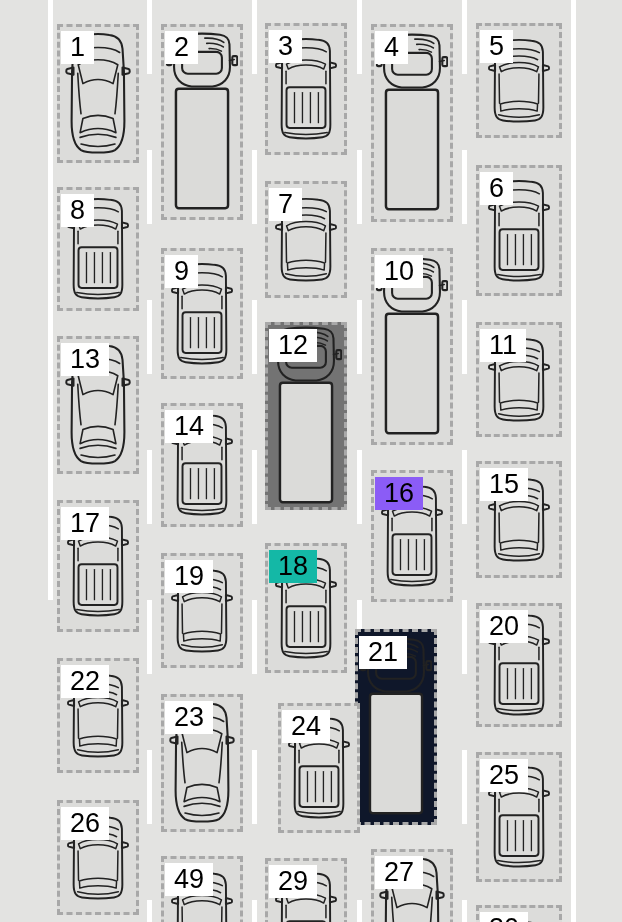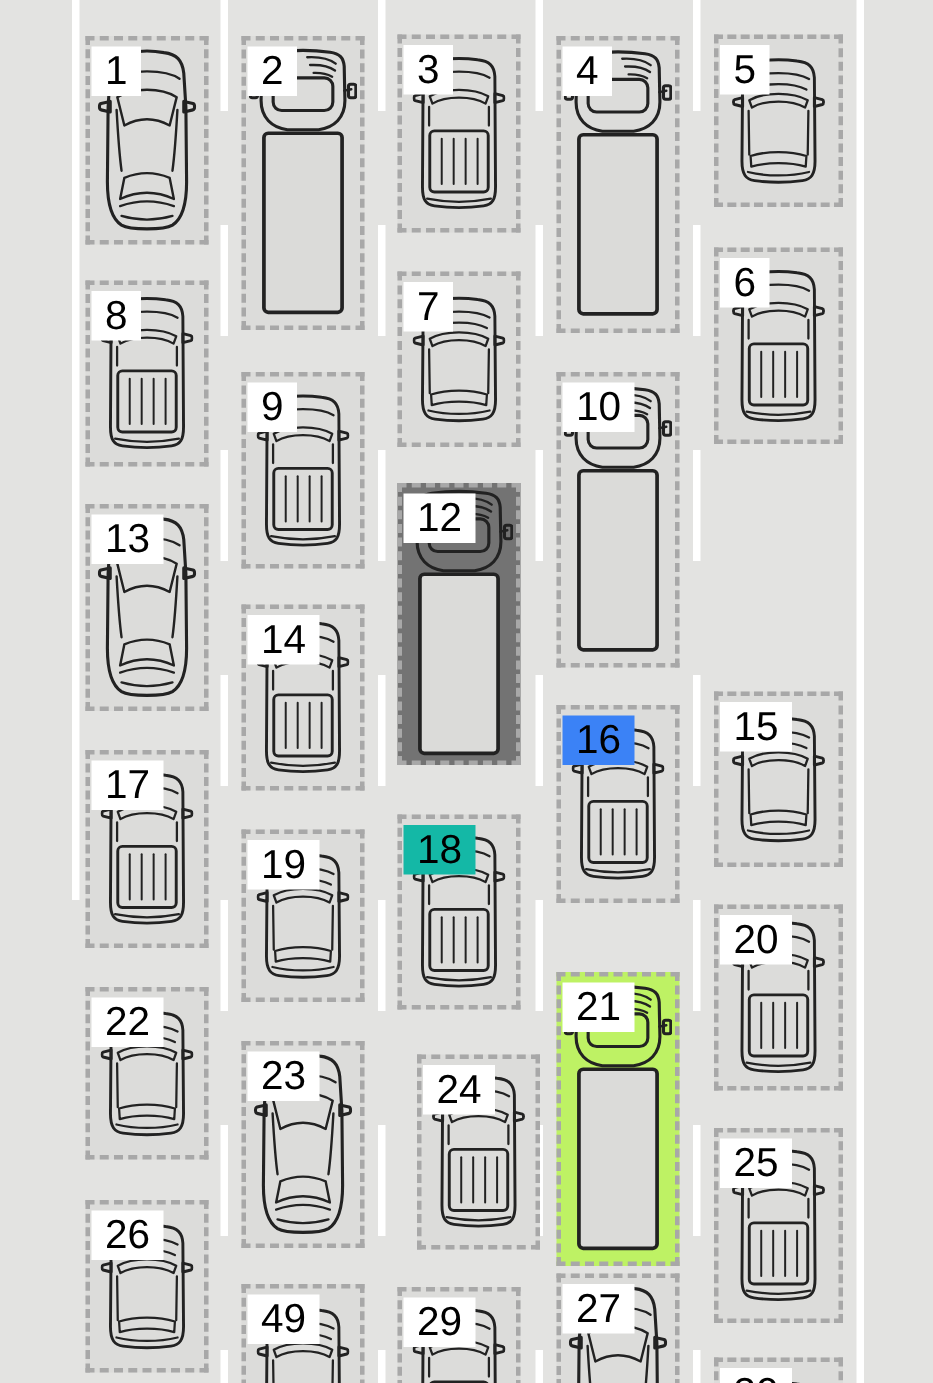--- a/index.html
+++ b/index.html
@@ -187,20 +187,26 @@
       </svg>
   </div>
 
   <div class="space" style="left: 371px; top: 248px; width: 82px; height: 197px; background: rgb(220, 220, 218); border-color: rgb(168, 168, 168);">
     <span class="spot-label" style="background: rgb(255, 255, 255); color: rgb(0, 0, 0);">10</span>
     <svg class="veh v-boxtruck" viewBox="0 0 76 192">
         <use href="#icon-boxtruck" xlink:href="#icon-boxtruck"></use>
       </svg>
   </div>
 
+  <div class="space" style="left: 476px; top: 322px; width: 86px; height: 115px; background: rgb(220, 220, 218); border-color: rgb(168, 168, 168);">
+    <span class="spot-label" style="background: rgb(255, 255, 255); color: rgb(0, 0, 0);">11</span>
+    <svg class="veh v-smallcar" viewBox="0 0 70 96">
+        <use href="#icon-smallcar" xlink:href="#icon-smallcar"></use>
+      </svg>
+  </div>
 
   <div class="space" style="left: 265px; top: 322px; width: 82px; height: 188px; background: #737373; border-color: rgb(168, 168, 168);">
     <span class="spot-label" style="background: rgb(255, 255, 255); color: rgb(0, 0, 0);">12</span>
     <svg class="veh v-boxtruck" viewBox="0 0 76 192">
         <use href="#icon-boxtruck" xlink:href="#icon-boxtruck"></use>
       </svg>
   </div>
 
   <div class="space" style="left: 57px; top: 336px; width: 82px; height: 138px; background: rgb(220, 220, 218); border-color: rgb(168, 168, 168);">
     <span class="spot-label" style="background: rgb(255, 255, 255); color: rgb(0, 0, 0);">13</span>
@@ -217,21 +223,21 @@
   </div>
 
   <div class="space" style="left: 476px; top: 461px; width: 86px; height: 117px; background: rgb(220, 220, 218); border-color: rgb(168, 168, 168);">
     <span class="spot-label" style="background: rgb(255, 255, 255); color: rgb(0, 0, 0);">15</span>
     <svg class="veh v-smallcar" viewBox="0 0 70 96">
         <use href="#icon-smallcar" xlink:href="#icon-smallcar"></use>
       </svg>
   </div>
 
   <div class="space" style="left: 371px; top: 470px; width: 82px; height: 132px; background: rgb(220, 220, 218); border-color: rgb(168, 168, 168);">
-    <span class="spot-label" style="background: #3b82f6; color: rgb(0, 0, 0);">16</span>
+    <span class="spot-label" style="background: #8b5cf6; color: rgb(0, 0, 0);">16</span>
     <svg class="veh v-pickup" viewBox="0 0 70 116">
         <use href="#icon-pickup" xlink:href="#icon-pickup"></use>
       </svg>
   </div>
 
   <div class="space" style="left: 57px; top: 500px; width: 82px; height: 132px; background: rgb(220, 220, 218); border-color: rgb(168, 168, 168);">
     <span class="spot-label" style="background: rgb(255, 255, 255); color: rgb(0, 0, 0);">17</span>
     <svg class="veh v-pickup" viewBox="0 0 70 116">
         <use href="#icon-pickup" xlink:href="#icon-pickup"></use>
       </svg>
@@ -251,21 +257,21 @@
       </svg>
   </div>
 
   <div class="space" style="left: 476px; top: 603px; width: 86px; height: 124px; background: rgb(220, 220, 218); border-color: rgb(168, 168, 168);">
     <span class="spot-label" style="background: rgb(255, 255, 255); color: rgb(0, 0, 0);">20</span>
     <svg class="veh v-pickup" viewBox="0 0 70 116">
         <use href="#icon-pickup" xlink:href="#icon-pickup"></use>
       </svg>
   </div>
 
-  <div class="space" style="left: 371px; top: 629px; width: 82px; height: 196px; background: #bef264; border-color: rgb(168, 168, 168); margin-top: 19px;">
+  <div class="space" style="left: 355px; top: 629px; width: 82px; height: 196px; background: #0f172a; border-color: rgb(168, 168, 168);">
     <span class="spot-label" style="background: rgb(255, 255, 255); color: rgb(0, 0, 0);">21</span>
     <svg class="veh v-boxtruck" viewBox="0 0 76 192">
         <use href="#icon-boxtruck" xlink:href="#icon-boxtruck"></use>
       </svg>
   </div>
 
   <div class="space" style="left: 57px; top: 658px; width: 82px; height: 115px; background: rgb(220, 220, 218); border-color: rgb(168, 168, 168);">
     <span class="spot-label" style="background: rgb(255, 255, 255); color: rgb(0, 0, 0);">22</span>
     <svg class="veh v-smallcar" viewBox="0 0 70 96">
         <use href="#icon-smallcar" xlink:href="#icon-smallcar"></use>

